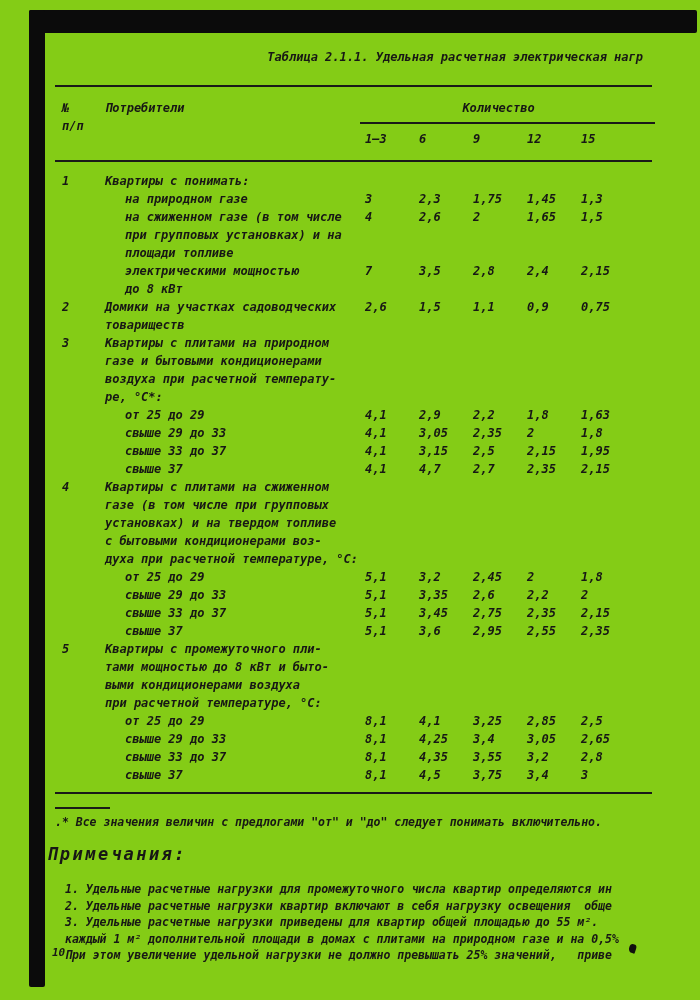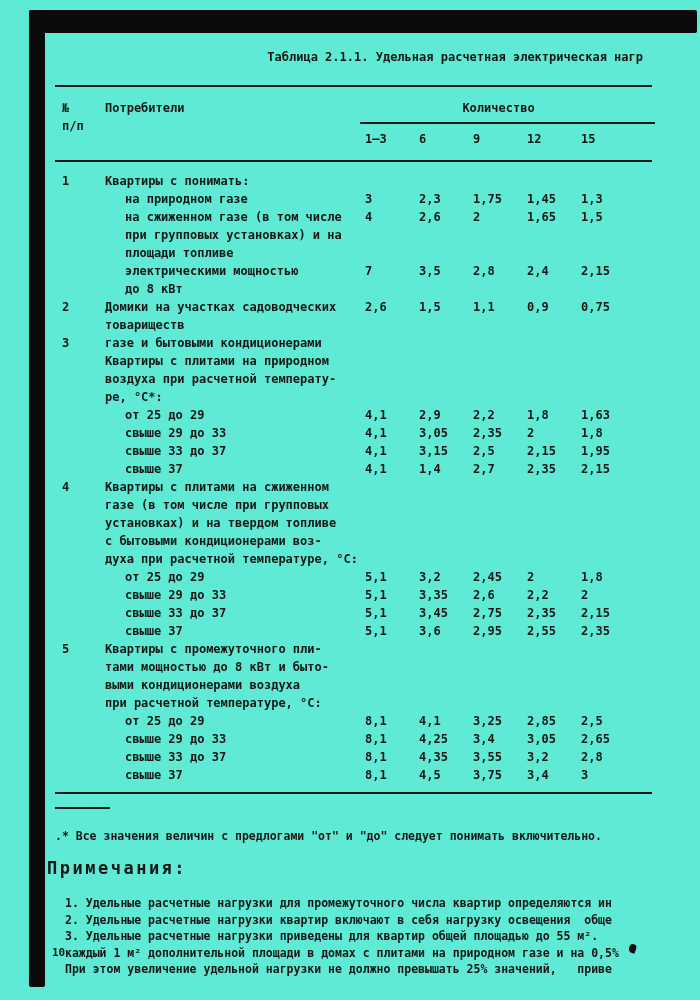--- a/index.html
+++ b/index.html
@@ -5,21 +5,21 @@
   * { margin:0; padding:0; box-sizing:border-box; }
   html,body { width:700px; height:1000px; }
   body {
     background:#fbfbf8;
     font-family:"DejaVu Sans Mono", monospace;
     font-weight:bold;
     color:#171715;
     position:relative;
     overflow:hidden;
   }
-  .page { position:absolute; inset:0; background:#5eead4; }
+  .page { position:absolute; inset:0; background:#84cc16;font-style:italic; }
 
   
   .scan-bar-top { position:absolute; left:29px; top:10px; width:668px; height:23px; background:#0b0b0b; border-radius:2px; }
   .scan-bar-left { position:absolute; left:29px; top:10px; width:16px; height:977px; background:#0b0b0b; border-radius:2px; }
 
   .content { position:absolute; left:55px; top:48px; width:600px; }
 
   .title { font-size:12px; line-height:18px; text-align:right; padding-right:12px; margin-bottom:19px; white-space:nowrap; }
 
   .rule { height:2px; background:#1a1a18; }
@@ -37,21 +37,21 @@
   
   .tbody { padding:10px 0 8px; }
   .trow { display:grid; grid-template-columns:50px 255px repeat(5,54px); align-items:start; }
   .c-num { padding-left:7px; font-size:12px; line-height:18px; }
   .c-desc .line { font-size:12px; line-height:18px; white-space:nowrap; }
   .c-desc.ind { padding-left:20px; }
   .c-val { padding-left:5px; font-size:12px; line-height:18px; white-space:nowrap; }
 
   
   .footnote-rule { width:55px; margin-top:13px; }
-  .footnote { font-size:11.5px; line-height:16px; margin-top:19px; white-space:pre; }
+  .footnote { font-size:11.5px; line-height:16px; margin-top:5px; white-space:pre; }
   .notes-heading { font-size:17px; line-height:18px; letter-spacing:2.5px; margin-top:15px; margin-left:-8px; }
   .notes { margin-top:18px; padding-left:10px; }
   .note-line { font-size:11.5px; line-height:16.5px; white-space:pre; }
 
   .page-number { position:absolute; left:52px; top:946px; font-size:11px; }
 
   .ink-mark { position:absolute; left:629px; top:944px; width:7px; height:9px; background:#10100e;
               border-radius:70% 60% 20% 80%; transform:rotate(18deg); }
 </style>
 </head>
@@ -145,22 +145,22 @@
             </div>
             <div class="c-val">2,6</div>
             <div class="c-val">1,5</div>
             <div class="c-val">1,1</div>
             <div class="c-val">0,9</div>
             <div class="c-val">0,75</div>
           </div>
           <div class="trow">
             <div class="c-num">3</div>
             <div class="c-desc">
+              <div class="line">Квартиры с плитами на природном</div>
               <div class="line">газе и бытовыми кондиционерами</div>
-              <div class="line">Квартиры с плитами на природном</div>
               <div class="line">воздуха при расчетной температу-</div>
               <div class="line">ре, °С*:</div>
             </div>
             <div class="c-val"></div>
             <div class="c-val"></div>
             <div class="c-val"></div>
             <div class="c-val"></div>
             <div class="c-val"></div>
           </div>
           <div class="trow">
@@ -195,21 +195,21 @@
             <div class="c-val">2,5</div>
             <div class="c-val">2,15</div>
             <div class="c-val">1,95</div>
           </div>
           <div class="trow">
             <div class="c-num"></div>
             <div class="c-desc ind">
               <div class="line">свыше 37</div>
             </div>
             <div class="c-val">4,1</div>
-            <div class="c-val">1,4</div>
+            <div class="c-val">4,7</div>
             <div class="c-val">2,7</div>
             <div class="c-val">2,35</div>
             <div class="c-val">2,15</div>
           </div>
           <div class="trow">
             <div class="c-num">4</div>
             <div class="c-desc">
               <div class="line">Квартиры с плитами на сжиженном</div>
               <div class="line">газе (в том числе при групповых</div>
               <div class="line">установках) и на твердом топливе</div>

